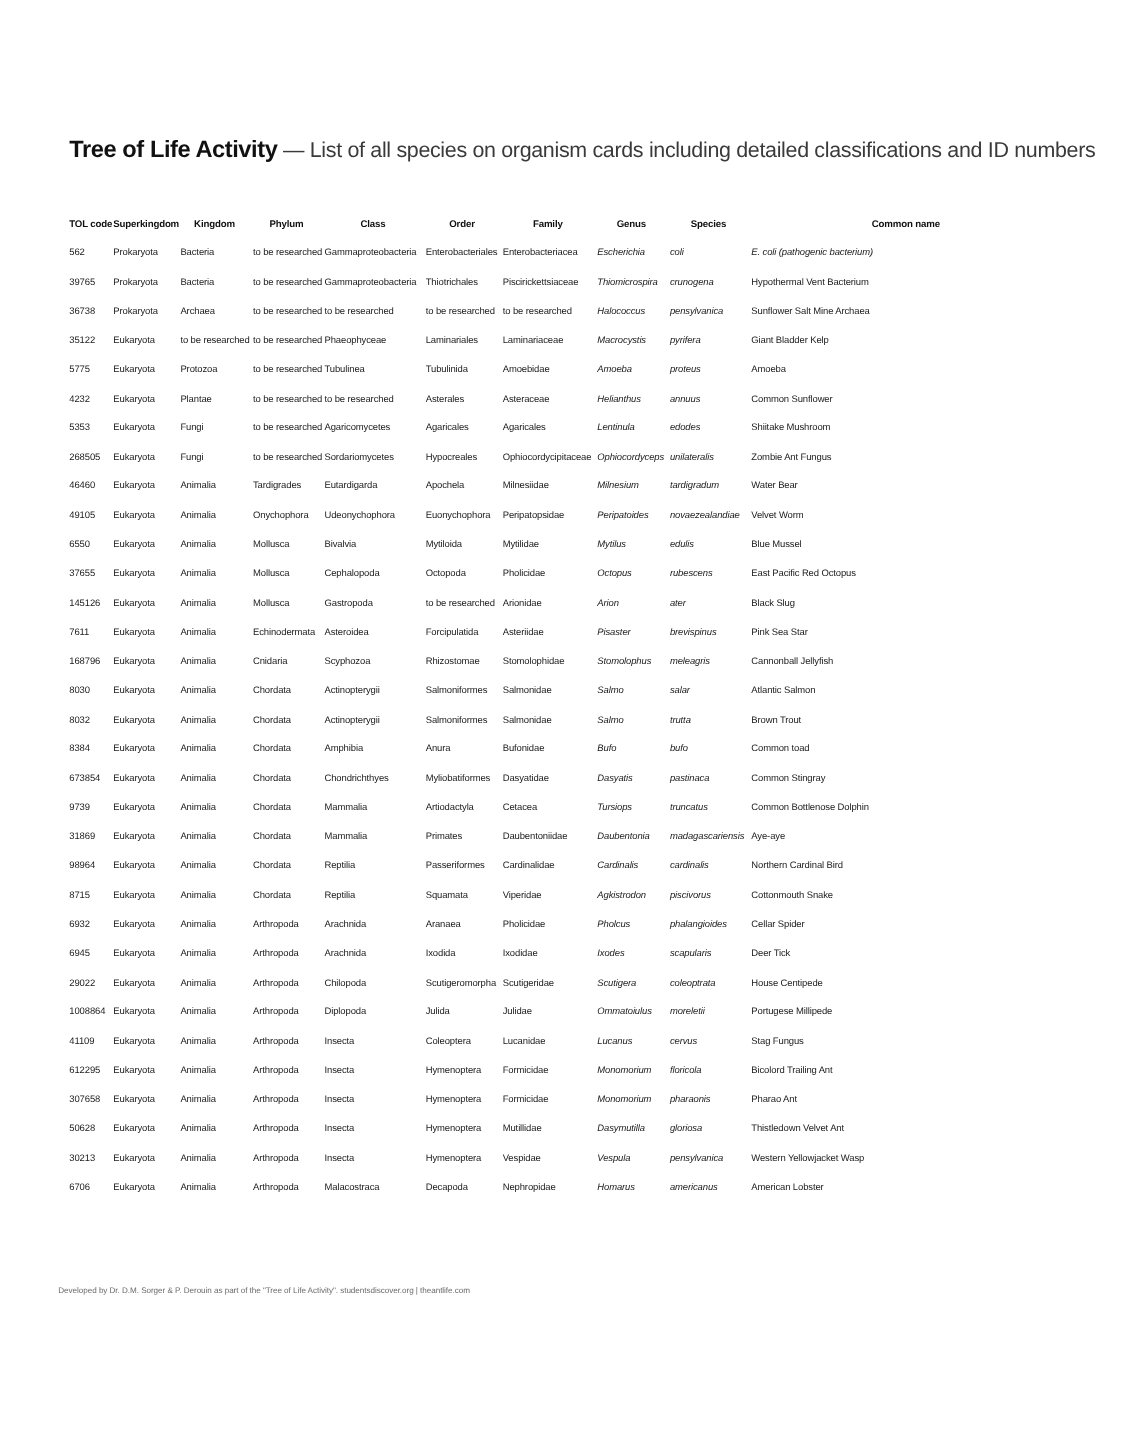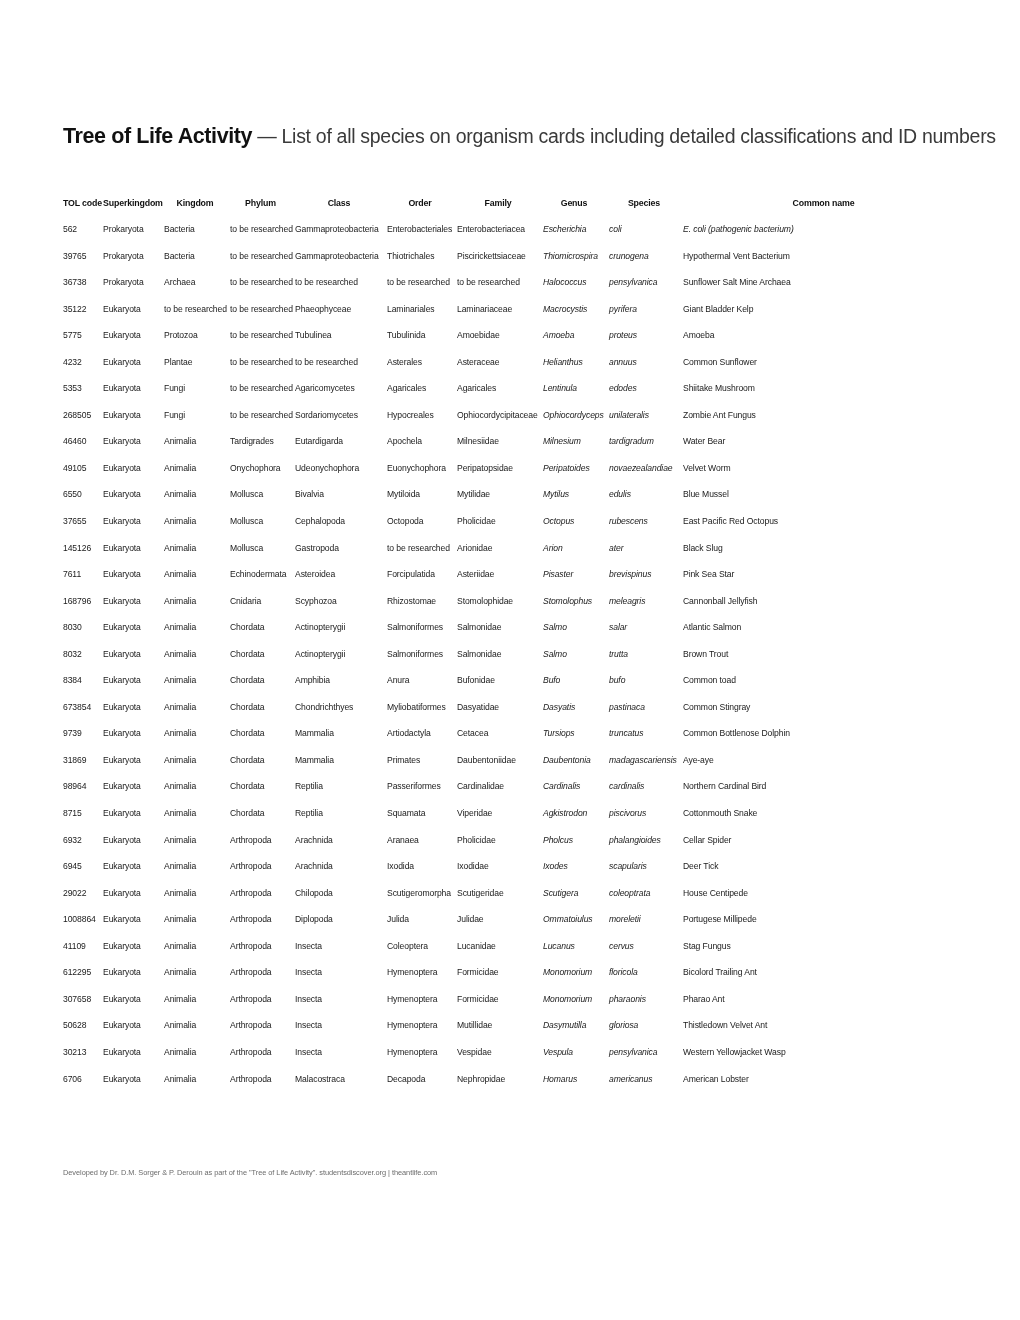--- a/index.html
+++ b/index.html
@@ -84,21 +84,21 @@
   col.c-species  { width: 74px; }
   col.c-common   { width: 285px; }
 
   td.genus, td.species { font-style: italic; }
   td.tbr, span.tbr { color: #ee2222; }
   .ital { font-style: italic; }
 
   
   .footer {
     position: absolute;
-    left: 63px;
+    left: 53px;
     top: 1168px;
     font-size: 7.4px;
     color: #6b6b6b;
     letter-spacing: -0.05px;
     white-space: nowrap;
   }
 </style>
 </head>
 <body>
 

